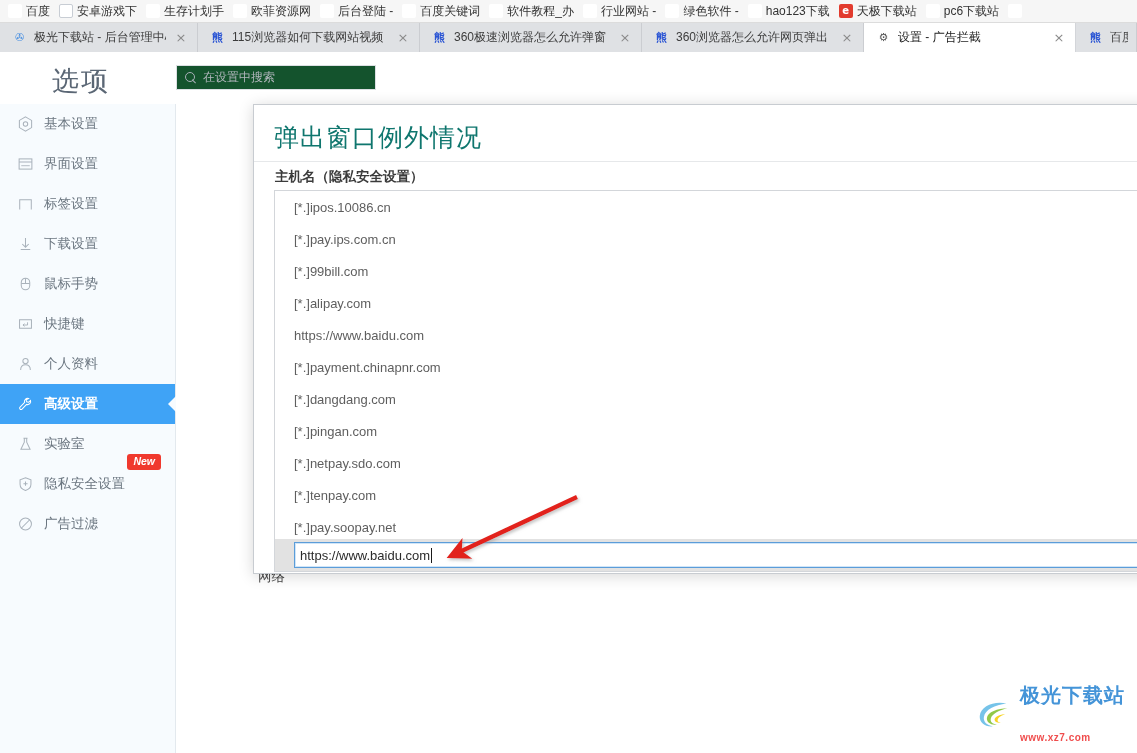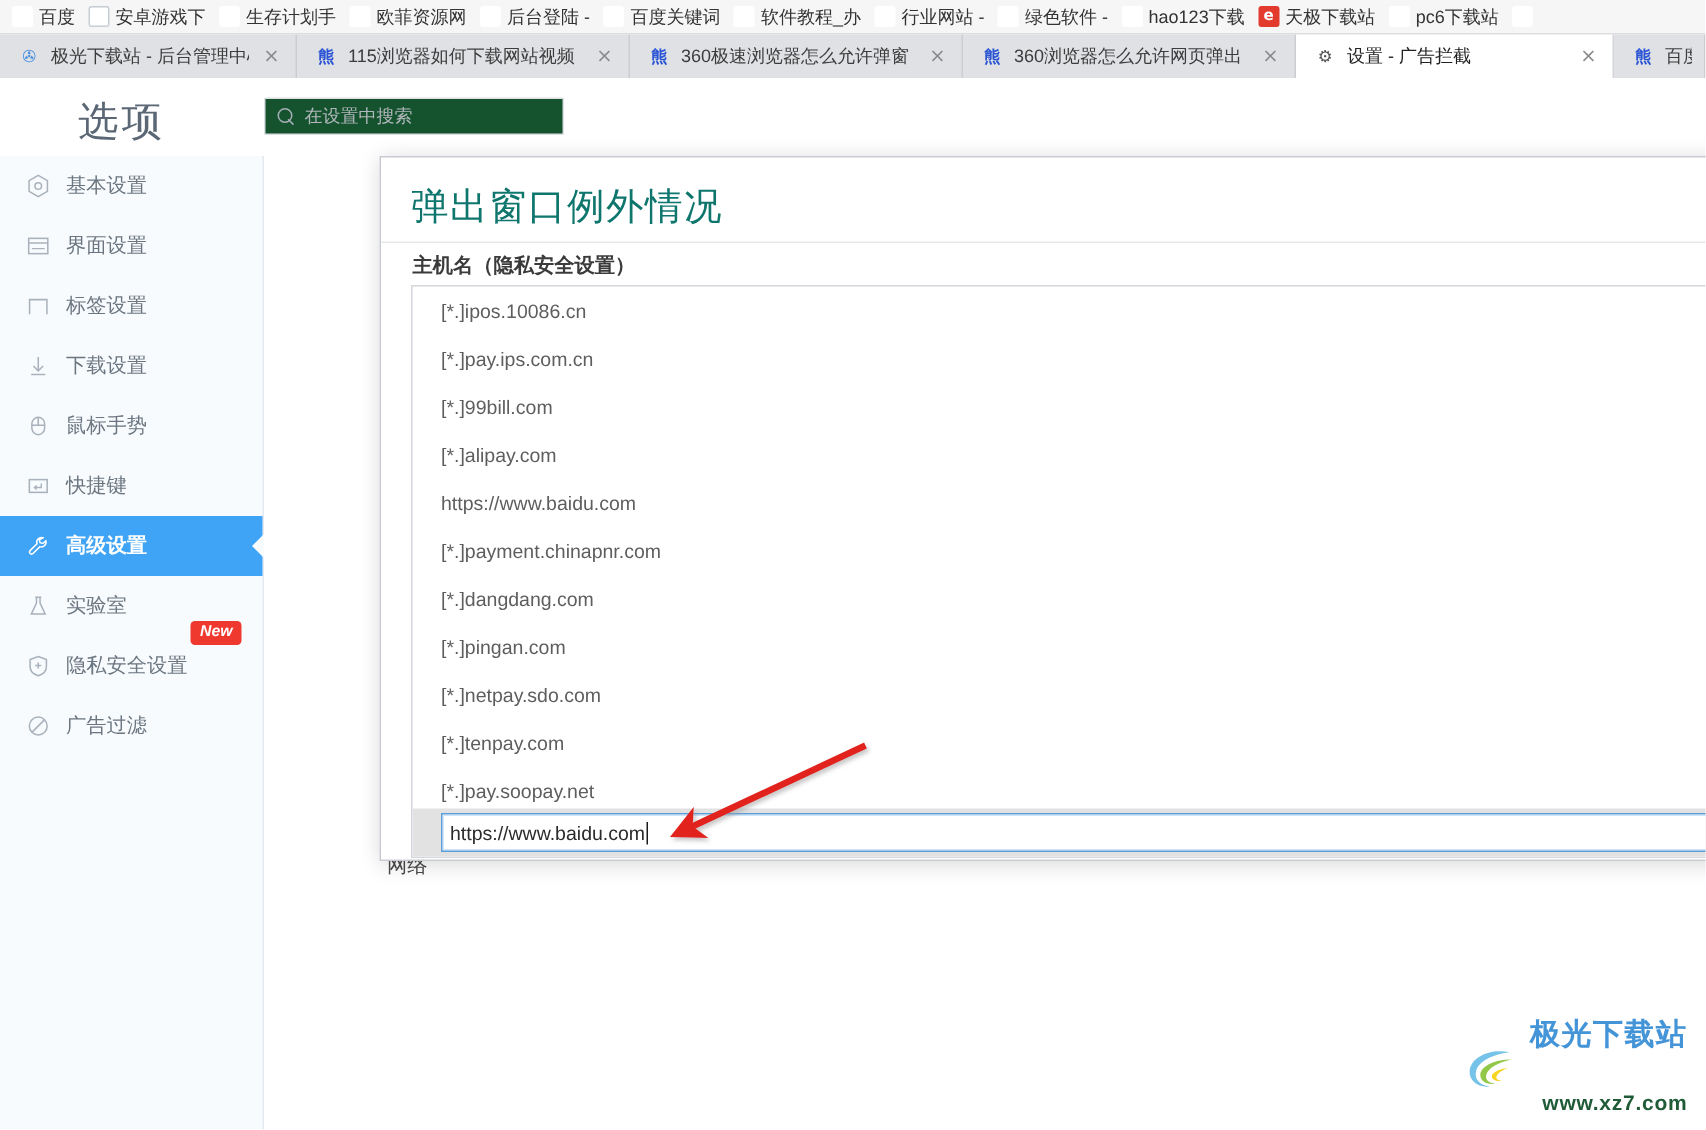--- a/index.html
+++ b/index.html
@@ -240,21 +240,21 @@
   .watermark {
     position: absolute; right: 12px; bottom: 10px;
     display: flex; align-items: center; gap: 7px;
     opacity: 0.95;
   }
   .wm-swirl { width: 38px; height: 38px; flex: 0 0 38px; }
   .wm-text { display: flex; flex-direction: column; line-height: 1.05; gap: 27px; }
   .wm-main {
     font-size: 20px; font-weight: bold; color: #3b8fd6; letter-spacing: 1px;
   }
-  .wm-sub { font-size: 14px; font-weight: bold; color: #14532d; letter-spacing: 0.5px; text-align: right; }
+  .wm-sub { font-size: 10px; font-weight: bold; color: #ef4444; letter-spacing: 0.5px; }
 </style>
 </head>
 <body>
 
 <div id="app">
 
   <div class="bookmarks-bar" id="bookmarks-bar">
       <div class="bm">
         <span class="favi f-baidu">熊</span>
         <span class="lbl">百度</span>
@@ -401,20 +401,29 @@
         </div>
         <div class="nav-item">
           <span class="nicon">
             <svg viewBox="0 0 20 20" width="17" height="17">
               <rect x="3" y="5" width="14" height="10" fill="none" stroke="currentColor" stroke-width="1.2"></rect>
               <polyline points="12.4,8 12.4,11.2 7.2,11.2" fill="none" stroke="currentColor" stroke-width="1.1"></polyline>
               <polyline points="8.8,9.6 7,11.2 8.8,12.8" fill="none" stroke="currentColor" stroke-width="1.1"></polyline>
             </svg>
           </span>
           <span>快捷键</span>
+        </div>
+        <div class="nav-item">
+          <span class="nicon">
+            <svg viewBox="0 0 20 20" width="17" height="17">
+              <circle cx="10" cy="6.5" r="3.1" fill="none" stroke="currentColor" stroke-width="1.2"></circle>
+              <path d="M4.3 17 C4.3 12.6 7 11 10 11 C13 11 15.7 12.6 15.7 17" fill="none" stroke="currentColor" stroke-width="1.2"></path>
+            </svg>
+          </span>
+          <span>个人资料</span>
         </div>
         <div class="nav-item active">
           <span class="nicon">
             <svg viewBox="0 0 20 20" width="17" height="17">
               <path d="M13.6 3.6 a3.6 3.6 0 0 0 -4.6 4.6 L3.6 13.6 a1.6 1.6 0 0 0 2.3 2.3 L11.3 10.5 a3.6 3.6 0 0 0 4.6 -4.6 L13.7 8 L11.4 7.4 L10.8 5.1 Z" fill="none" stroke="currentColor" stroke-width="1.2"></path>
             </svg>
           </span>
           <span>高级设置</span>
         </div>
         <div class="nav-item">

